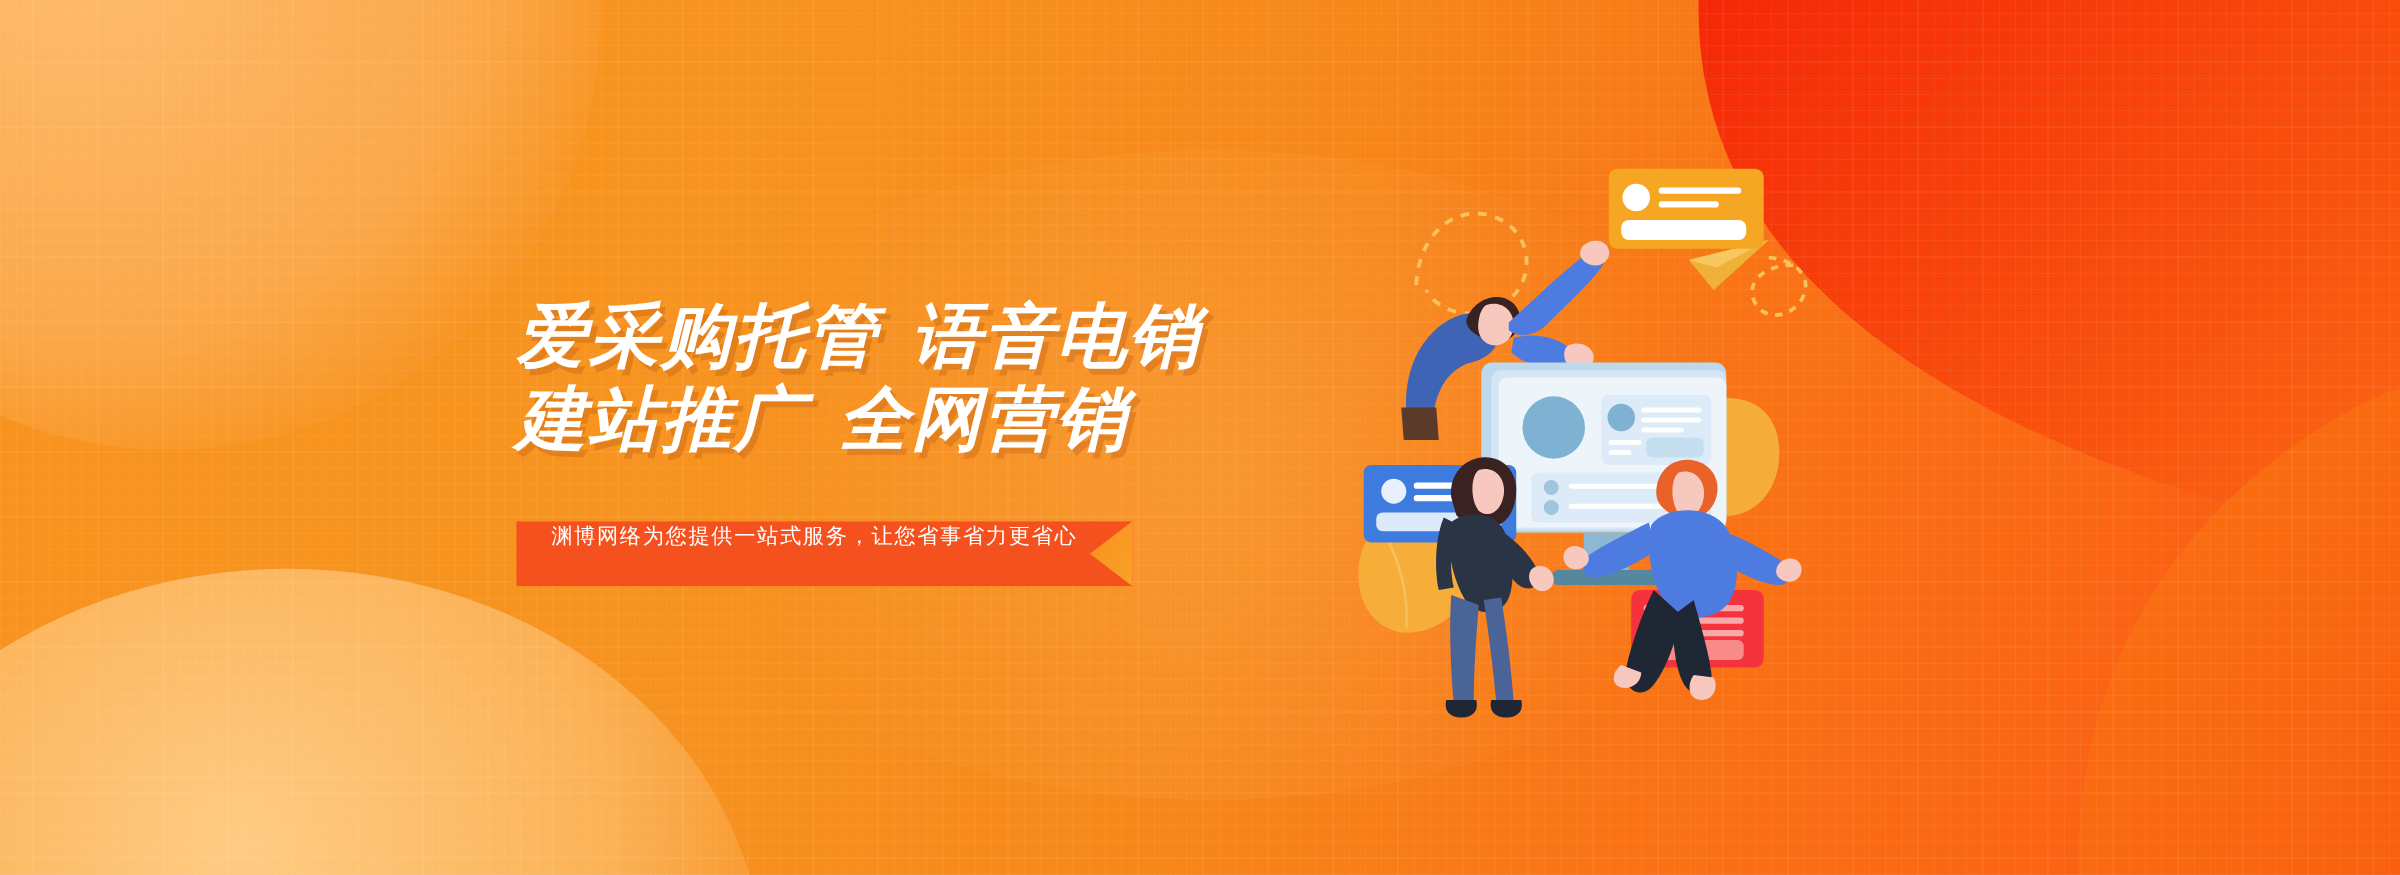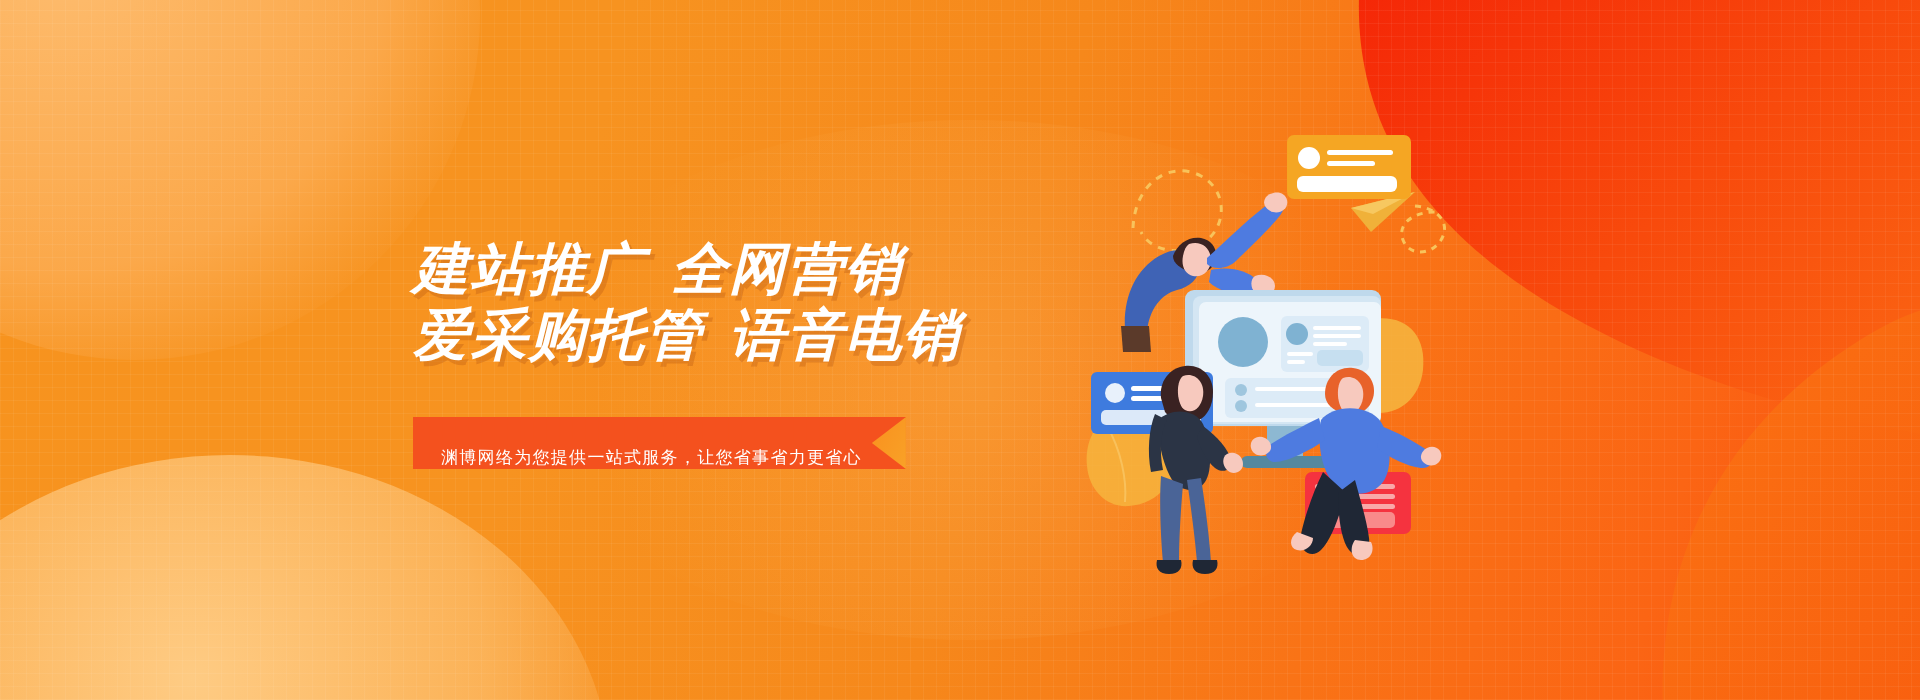--- a/index.html
+++ b/index.html
@@ -35,21 +35,21 @@
   .copy{position:absolute;left:413px;top:236px;width:640px;}
   .headline{
     font-size:56px;font-weight:bold;font-style:italic;color:#FFFFFF;
     letter-spacing:2px;line-height:1.17;white-space:nowrap;
     text-shadow:4px 5px 0 rgba(196,98,20,0.40);
   }
   .headline .gap{display:inline-block;width:26px;}
   
   .ribbon{
     position:absolute;left:413px;top:417px;height:52px;padding:0 44px 0 28px;
-    display:flex;align-items:flex-end;background:#F4511E;
+    display:flex;align-items:flex-start;background:#F4511E;
     clip-path:polygon(0 0,100% 0,100% 100%,0 100%,0 100%);
   }
   .ribbon-notch{
     position:absolute;right:0;top:0;width:34px;height:52px;
     background:linear-gradient(120deg,#F9901E 0%,#F9A227 100%);
     clip-path:polygon(100% 0,100% 100%,0 50%);
   }
   .ribbon-text{
     position:relative;font-size:17px;color:#FFFFFF;letter-spacing:1.3px;white-space:nowrap;
   }
@@ -85,22 +85,22 @@
           <stop offset="100%" stop-color="#F85E0F"></stop>
         </linearGradient>
       </defs>
       <path d="M330,480 C300,300 360,140 520,40 C570,8 610,0 640,0 L640,480 Z" fill="url(#gOra)" opacity="0.92"></path>
     </svg>
 
     <div class="grid-tex"></div>
   </div>
 
   <div class="copy">
+    <div class="headline"><span>爱采购托管</span><span class="gap"></span><span>语音电销</span></div>
     <div class="headline"><span>建站推广</span><span class="gap"></span><span>全网营销</span></div>
-    <div class="headline"><span>爱采购托管</span><span class="gap"></span><span>语音电销</span></div>
   </div>
 
   <div class="ribbon">
     <span class="ribbon-text">渊博网络为您提供一站式服务，让您省事省力更省心</span>
     <span class="ribbon-notch"></span>
   </div>
 
   <div class="illus">
     <svg width="330" height="480" viewBox="0 0 330 480" xmlns="http://www.w3.org/2000/svg">
 

